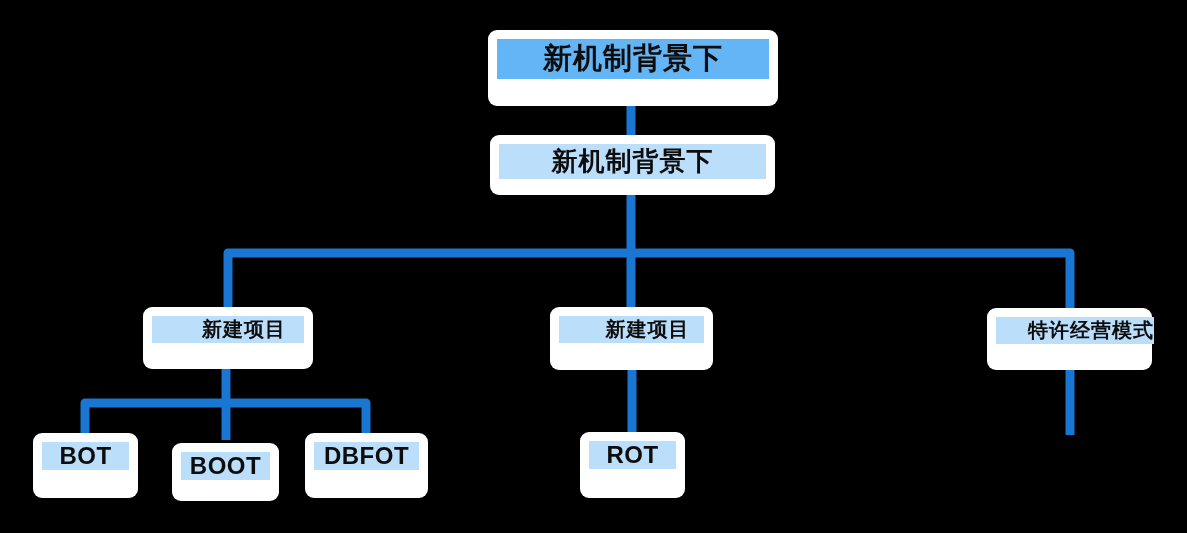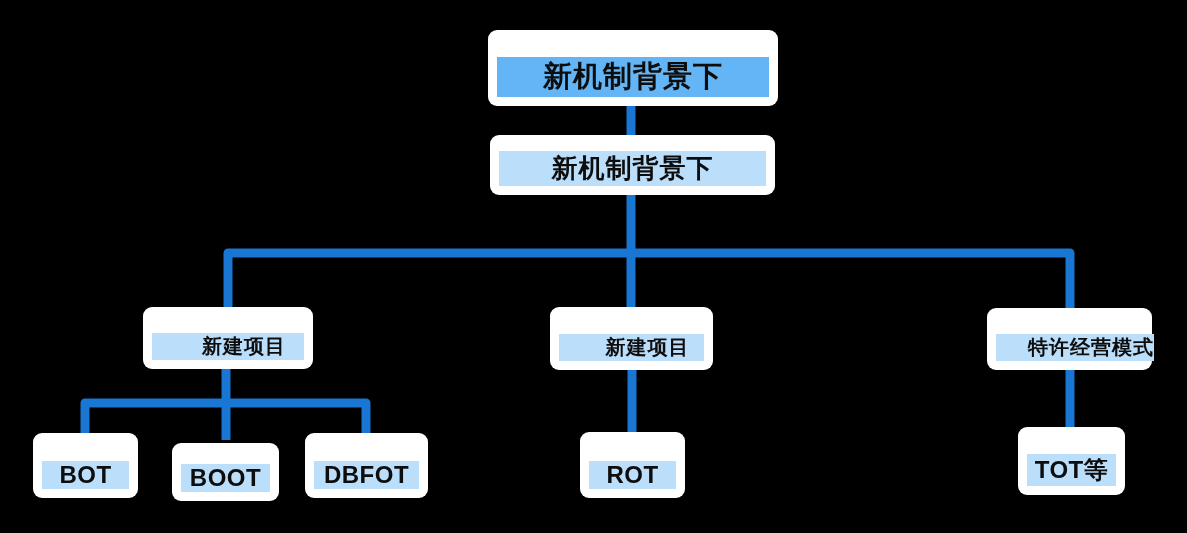--- a/index.html
+++ b/index.html
@@ -18,21 +18,21 @@
     overflow:hidden;
     font-family:"Liberation Sans","DejaVu Sans",sans-serif;
   }
   .wires{position:absolute;left:0;top:0;width:1187px;height:533px;}
   .wires path{stroke:var(--connector);stroke-width:9;fill:none;stroke-linejoin:round;stroke-linecap:butt;}
   .node{
     position:absolute;
     background:var(--box-border);
     border-radius:9px;
     box-sizing:border-box;
-    display:flex;align-items:flex-end;justify-content:stretch;
+    display:flex;align-items:flex-start;justify-content:stretch;
   }
   .node .fill{
     flex:1;margin:9px;
     background:var(--node-fill);
     display:flex;align-items:center;justify-content:center;
     color:var(--text);
     font-weight:bold;
     letter-spacing:1px;
     white-space:nowrap;
   }
@@ -91,17 +91,14 @@
   </div>
 
   <div class="node leaf" style="left:305px;top:433px;width:123px;height:65px">
     <div class="fill">DBFOT</div>
   </div>
 
   <div class="node leaf" style="left:580px;top:432px;width:105px;height:66px">
     <div class="fill">ROT</div>
   </div>
 
-  <div class="node leaf" style="left:1018px;top:427px;width:107px;height:68px">
-    <div class="fill">TOT等</div>
-  </div>
 
 </div>
 
 </body></html>

